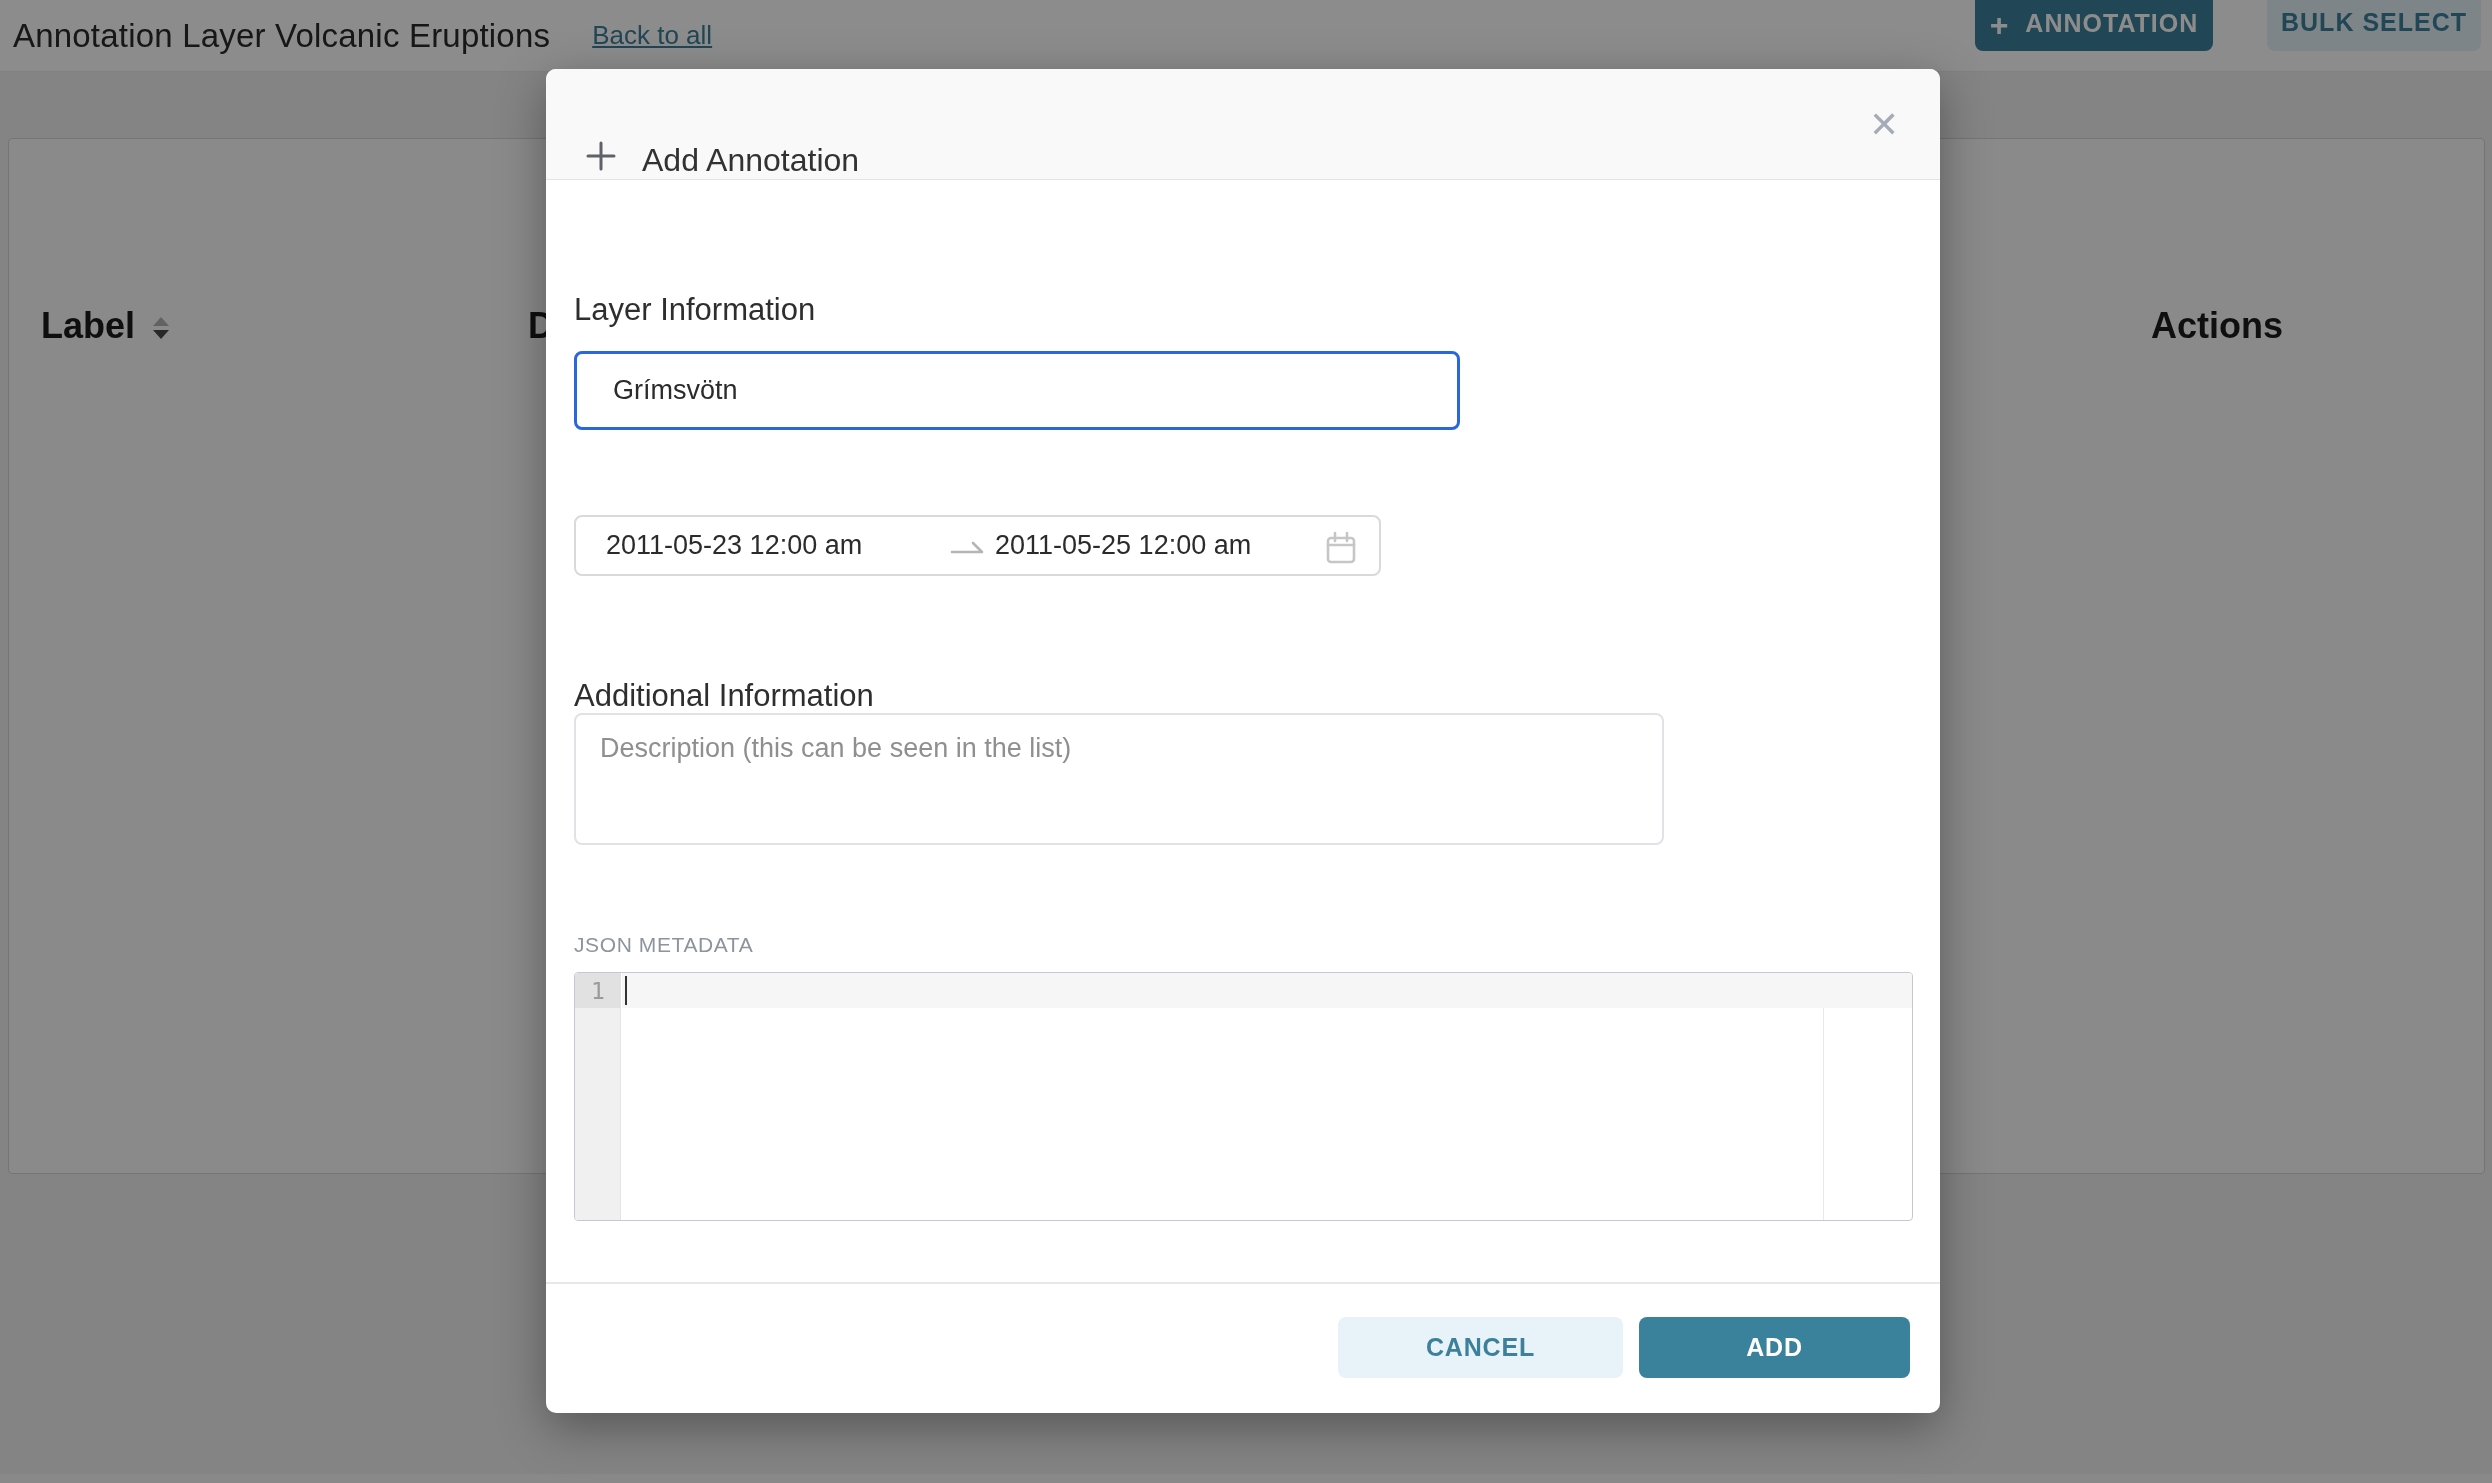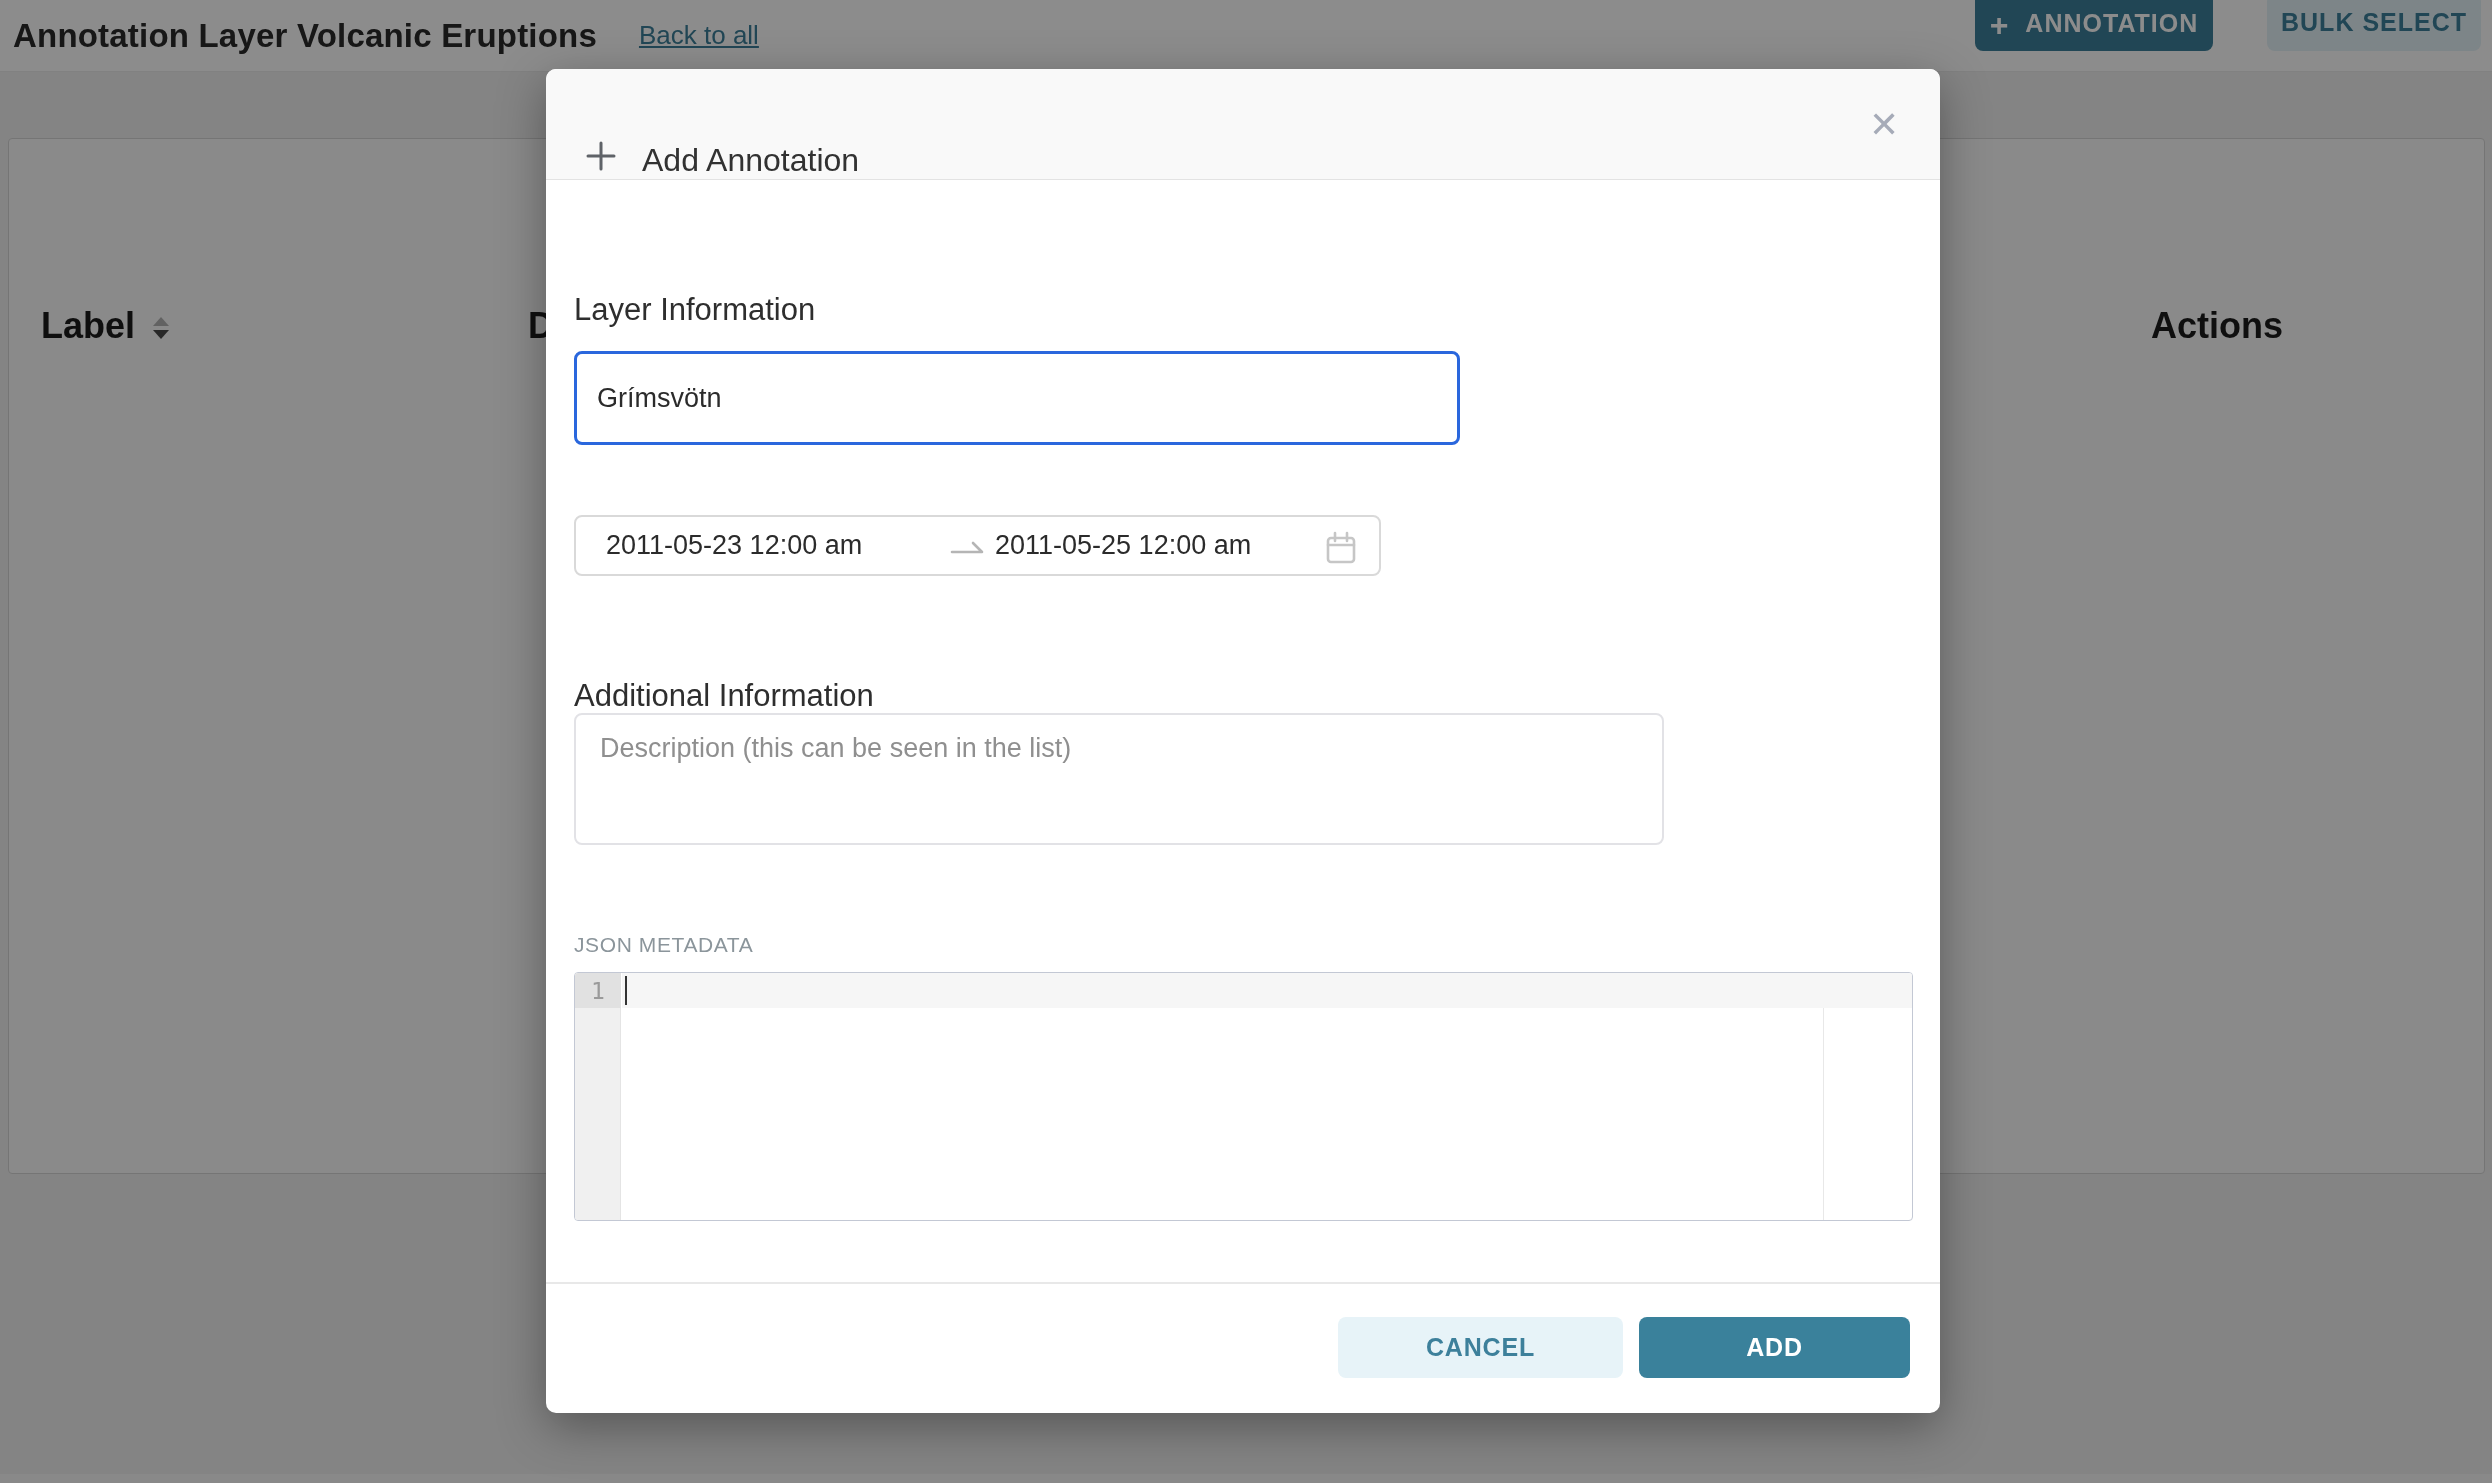--- a/index.html
+++ b/index.html
@@ -2,21 +2,21 @@
 <html><head>
 <meta charset="utf-8">
 <style>
   * { margin:0; padding:0; box-sizing:border-box; }
   html,body { width:2493px; height:1483px; overflow:hidden; }
   body { font-family:"Liberation Sans", sans-serif; background:#f2f2f2; position:relative; }
 
   
   .topbar { position:absolute; left:0; top:0; width:100%; height:72px; background:#ffffff;
             display:flex; align-items:center; border-bottom:1px solid #ececec; }
-  .page-title { font-size:33px; font-weight:bold; color:#2a2a2a; margin-left:13px; letter-spacing:0.2px; }
+  .page-title { font-size:33px; font-weight:normal; color:#2a2a2a; margin-left:13px; letter-spacing:0.2px; }
   .back-link { margin-left:42px; font-size:26px; color:#3d809b; text-decoration:underline; cursor:pointer; }
 
   .btn-annotation { position:absolute; left:1975px; top:-8px; height:59px; width:238px;
                     background:#3d809b; border:none; border-radius:8px; color:#ffffff;
                     font-size:25px; font-weight:600; letter-spacing:1px; cursor:pointer;
                     display:flex; align-items:flex-end; justify-content:center; padding-bottom:13px; gap:16px; }
   .btn-annotation .plus { font-size:32px; font-weight:bold; line-height:26px; }
   .btn-bulk { position:absolute; left:2267px; top:-6px; height:57px; width:214px;
               background:#e4f2f7; border:none; border-radius:8px; color:#3d809b;
               font-size:25px; font-weight:600; letter-spacing:1px; cursor:pointer;
@@ -44,22 +44,22 @@
                   display:flex; align-items:flex-end; padding-left:36px; gap:22px; }
   .modal-plus { color:#5f6368; }
   .modal-title { font-size:32px; color:#323232; font-weight:500; }
   .modal-close { position:absolute; right:34px; top:34px; width:44px; height:44px; border:none; background:none;
                  color:#a6abb8; font-size:36px; line-height:44px; text-align:center; cursor:pointer; }
 
   .section-h { position:absolute; left:28px; font-size:31px; font-weight:500; color:#2e2e2e; }
   .f-label { position:absolute; left:28px; font-size:21px; color:#8b959b; letter-spacing:0.6px; }
   .req { color:#e0484f; margin-left:7px; font-size:22px; }
 
-  .name-input { position:absolute; left:28px; top:282px; width:886px; height:94px;
-                border:3px solid #2a67dd; border-radius:8px; padding:0 20px;
+  .name-input { position:absolute; left:28px; top:282px; width:886px; height:79px;
+                border:3px solid #2a67dd; border-radius:8px; padding:0 36px;
                 font-family:"Liberation Sans", sans-serif; font-size:27px; color:#2b2b2b; outline:none; background:#fff; }
 
   .date-field { position:absolute; left:28px; top:446px; width:807px; height:61px;
                 border:2px solid #d9d9d9; border-radius:8px; background:#fff; cursor:pointer;
                 display:flex; align-items:center; }
   .date-text { font-size:27px; color:#2b2b2b; white-space:nowrap; }
   .date-start { position:absolute; left:30px; }
   .date-end   { position:absolute; left:419px; }
   .date-arrow { position:absolute; left:374px; top:22px; }
   .cal-icon { position:absolute; right:22px; top:14px; }

